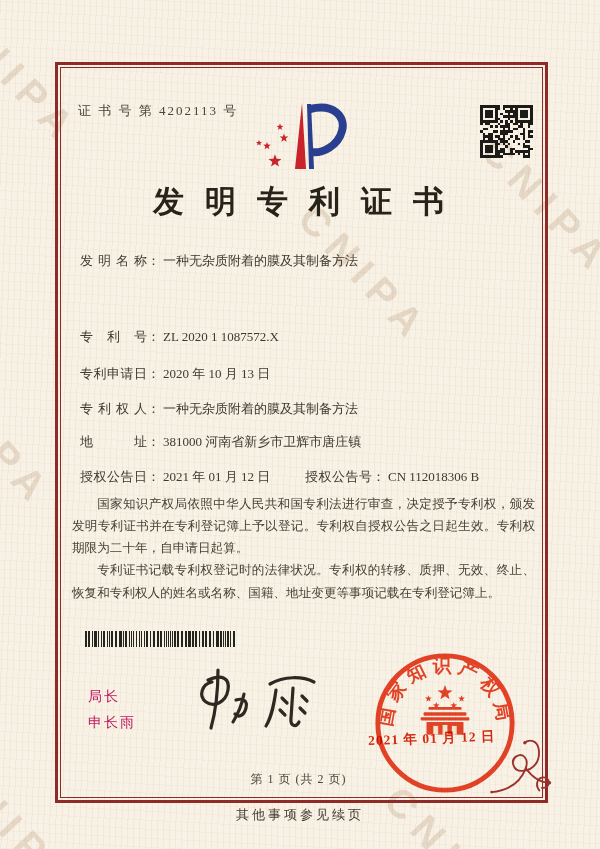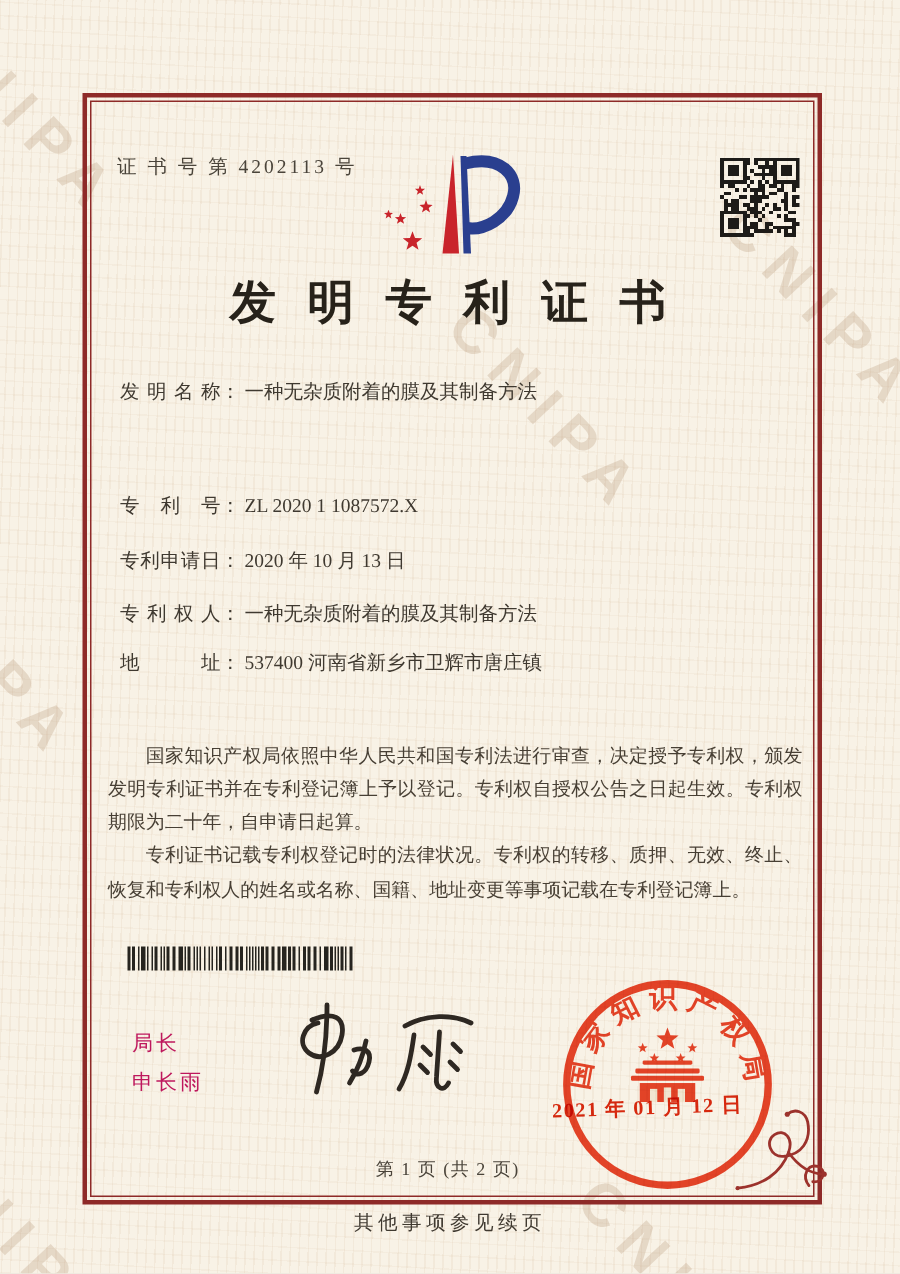--- a/index.html
+++ b/index.html
@@ -336,23 +336,29 @@
   <div class="frow" style="top:328px">
     <span class="flabel">专利号</span><span>：</span><span class="fvalue">ZL 2020 1 1087572.X</span>
   </div>
   <div class="frow" style="top:365px">
     <span class="flabel">专利申请日</span><span>：</span><span class="fvalue">2020 年 10 月 13 日</span>
   </div>
   <div class="frow" style="top:400px">
     <span class="flabel">专利权人</span><span>：</span><span class="fvalue">一种无杂质附着的膜及其制备方法</span>
   </div>
   <div class="frow" style="top:433px">
-    <span class="flabel">地址</span><span>：</span><span class="fvalue">537400 河南省新乡市卫辉市唐庄镇</span>
-  </div>
-
+    <span class="flabel">地址</span><span>：</span><span class="fvalue">381000 河南省新乡市卫辉市唐庄镇</span>
+  </div>
+
+  <div class="frow" style="top:468px;width:455px">
+    <span class="flabel">授权公告日</span><span>：</span><span class="fvalue">2021 年 01 月 12 日</span>
+    <span class="gcol2">
+      <span class="flabel">授权公告号</span><span>：</span><span class="fvalue">CN 112018306 B</span>
+    </span>
+  </div>
 
   <div class="paras">
     <p>国家知识产权局依照中华人民共和国专利法进行审查，决定授予专利权，颁发发明专利证书并在专利登记簿上予以登记。专利权自授权公告之日起生效。专利权期限为二十年，自申请日起算。</p>
     <p>专利证书记载专利权登记时的法律状况。专利权的转移、质押、无效、终止、恢复和专利权人的姓名或名称、国籍、地址变更等事项记载在专利登记簿上。</p>
   </div>
 
   <div class="barcode" id="barcode"><i style="width: 2px; margin-right: 1px;"></i><i style="width: 2px; margin-right: 2px;"></i><i style="width: 1px; margin-right: 1px;"></i><i style="width: 3px; margin-right: 1px;"></i><i style="width: 1px; margin-right: 2px;"></i><i style="width: 1px; margin-right: 1px;"></i><i style="width: 2px; margin-right: 2px;"></i><i style="width: 1px; margin-right: 1px;"></i><i style="width: 1px; margin-right: 1px;"></i><i style="width: 2px; margin-right: 2px;"></i><i style="width: 2px; margin-right: 2px;"></i><i style="width: 3px; margin-right: 1px;"></i><i style="width: 1px; margin-right: 1px;"></i><i style="width: 2px; margin-right: 2px;"></i><i style="width: 1px; margin-right: 1px;"></i><i style="width: 1px; margin-right: 1px;"></i><i style="width: 1px; margin-right: 2px;"></i><i style="width: 1px; margin-right: 2px;"></i><i style="width: 1px; margin-right: 1px;"></i><i style="width: 1px; margin-right: 2px;"></i><i style="width: 1px; margin-right: 1px;"></i><i style="width: 2px; margin-right: 2px;"></i><i style="width: 1px; margin-right: 2px;"></i><i style="width: 2px; margin-right: 2px;"></i><i style="width: 2px; margin-right: 1px;"></i><i style="width: 2px; margin-right: 2px;"></i><i style="width: 1px; margin-right: 1px;"></i><i style="width: 1px; margin-right: 1px;"></i><i style="width: 1px; margin-right: 1px;"></i><i style="width: 1px; margin-right: 1px;"></i><i style="width: 1px; margin-right: 1px;"></i><i style="width: 2px; margin-right: 1px;"></i><i style="width: 2px; margin-right: 2px;"></i><i style="width: 2px; margin-right: 2px;"></i><i style="width: 2px; margin-right: 1px;"></i><i style="width: 3px; margin-right: 1px;"></i><i style="width: 2px; margin-right: 1px;"></i><i style="width: 2px; margin-right: 2px;"></i><i style="width: 1px; margin-right: 2px;"></i><i style="width: 2px; margin-right: 1px;"></i><i style="width: 2px; margin-right: 2px;"></i><i style="width: 2px; margin-right: 2px;"></i><i style="width: 1px; margin-right: 2px;"></i><i style="width: 3px; margin-right: 1px;"></i><i style="width: 2px; margin-right: 1px;"></i><i style="width: 1px; margin-right: 1px;"></i><i style="width: 1px; margin-right: 1px;"></i><i style="width: 2px; margin-right: 1px;"></i><i style="width: 1px; margin-right: 2px;"></i><i style="width: 2px; margin-right: 2px;"></i></div>
 
   <div class="signer">
     <div>局长</div>

